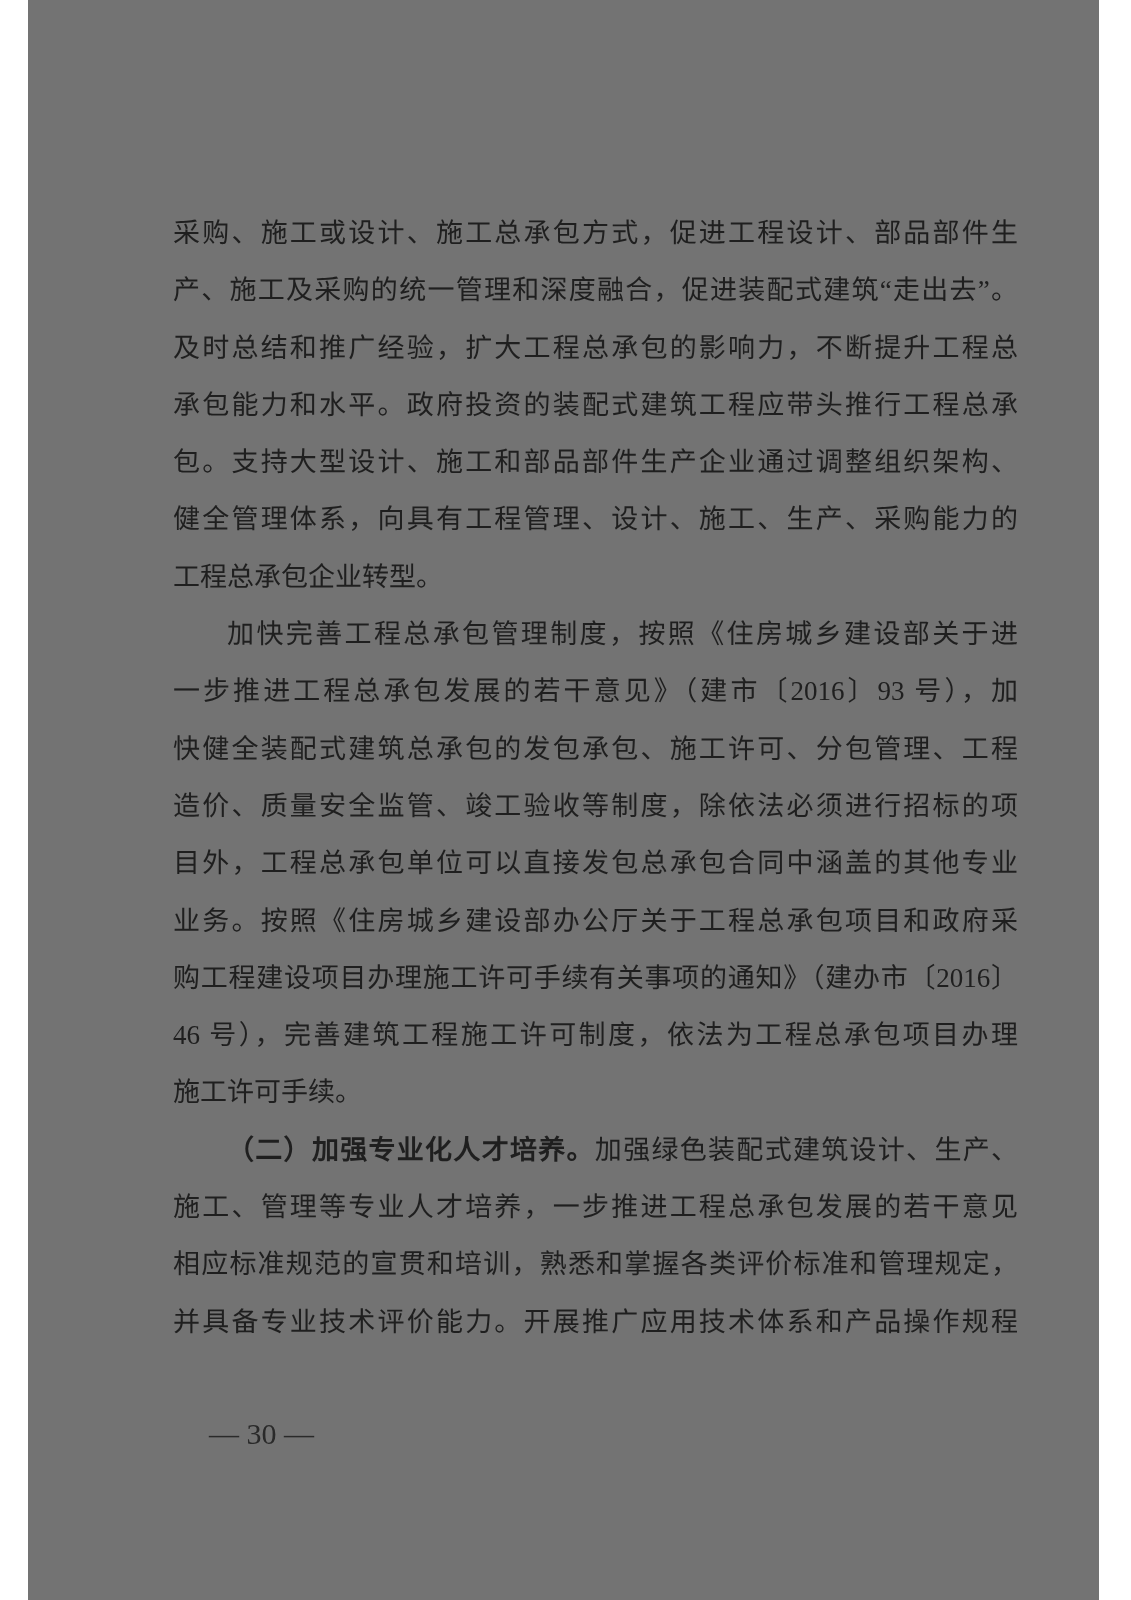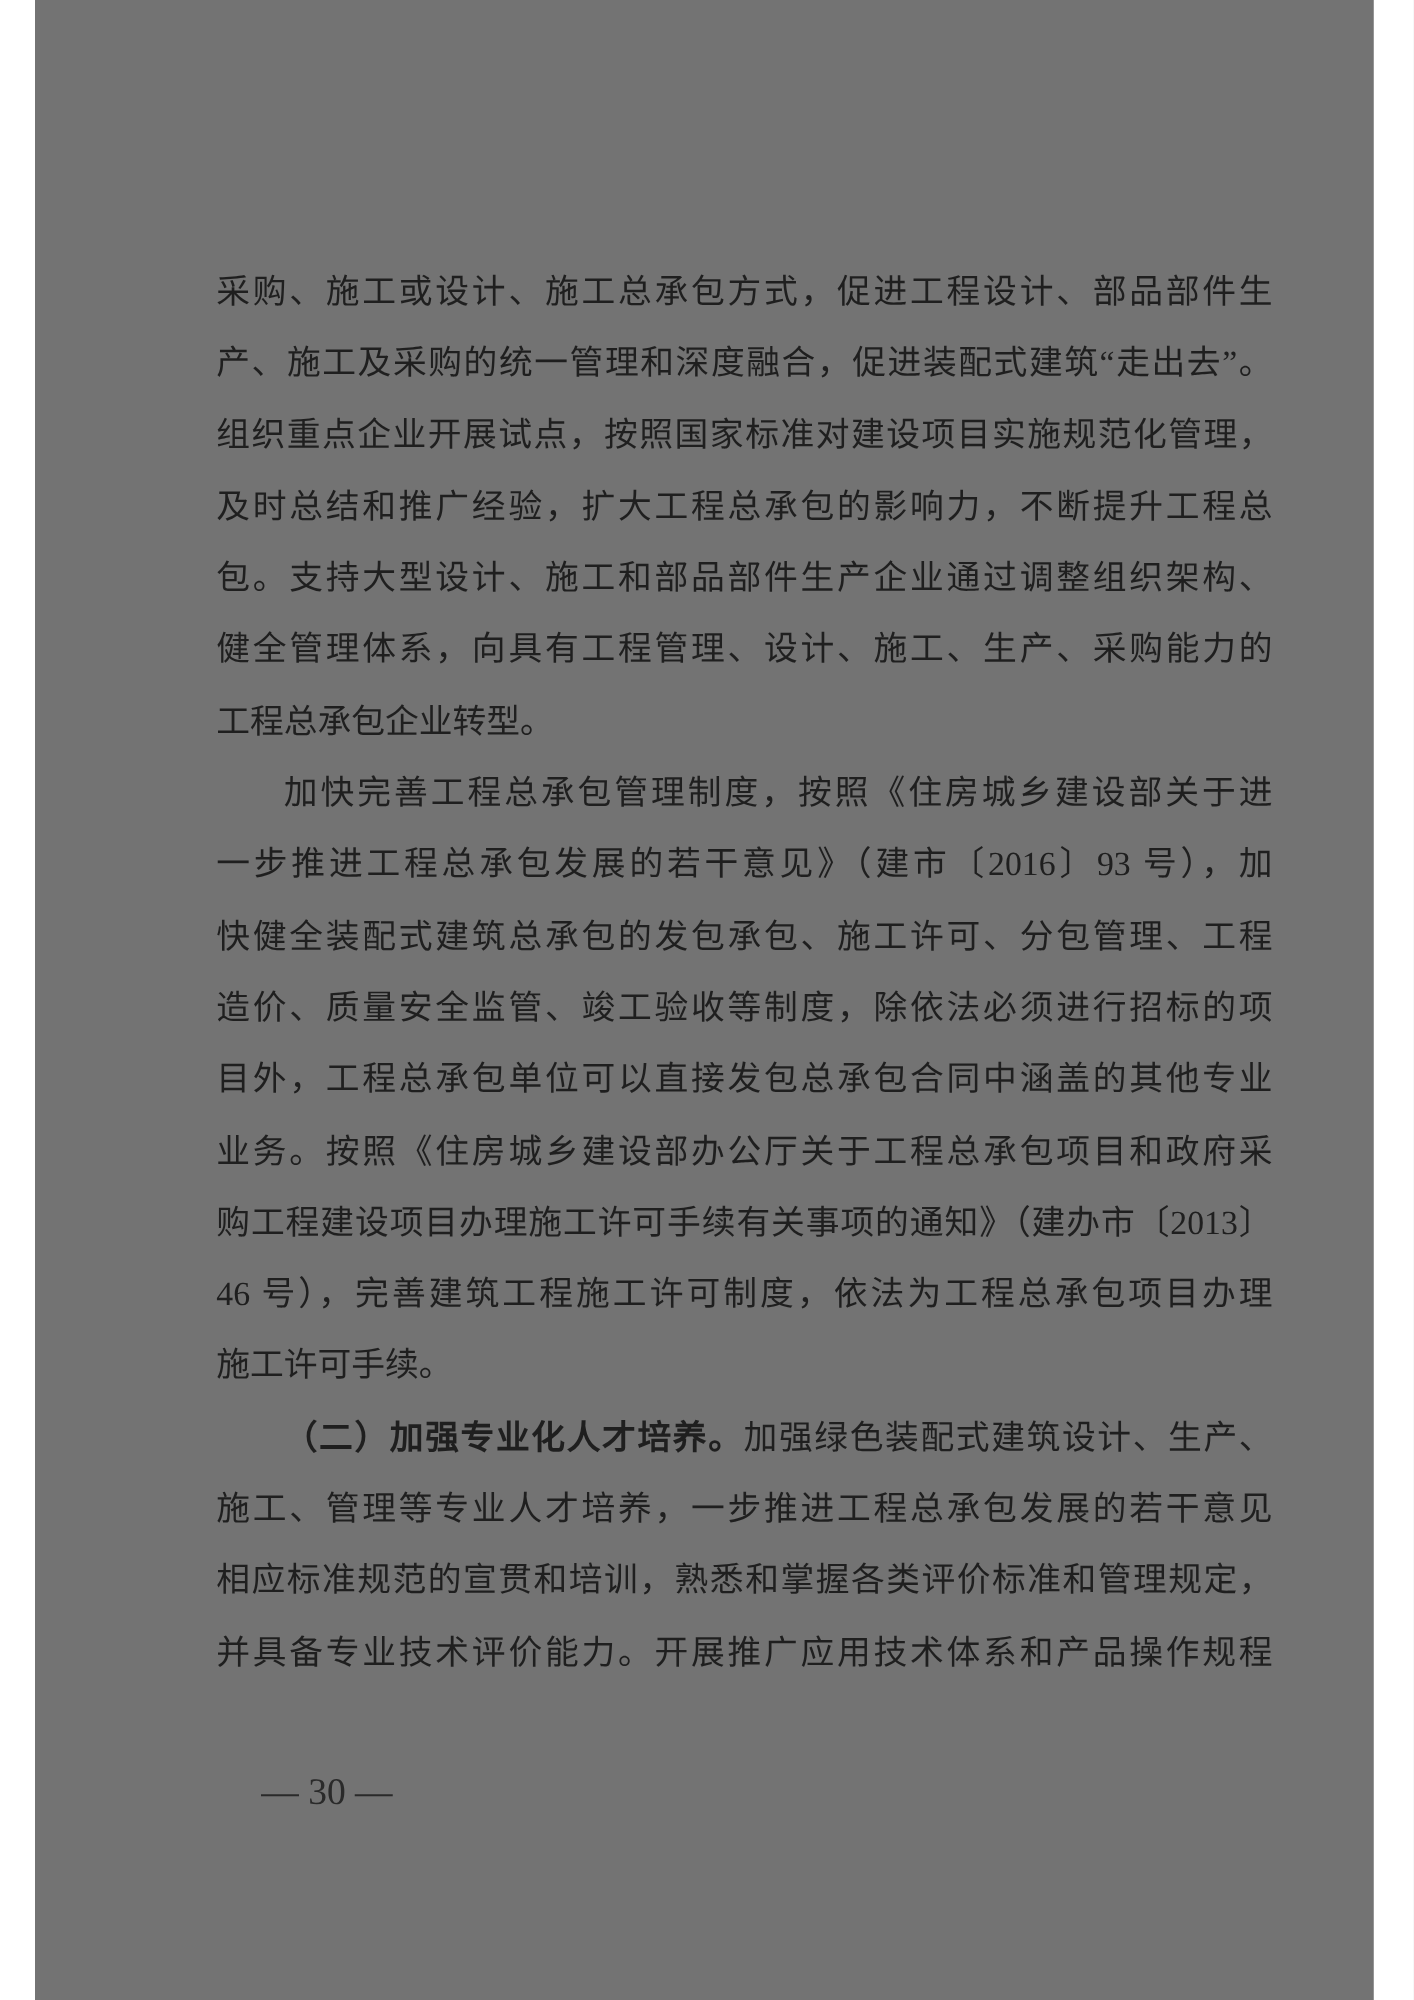--- a/index.html
+++ b/index.html
@@ -50,32 +50,32 @@
     color: #2a2a2a;
   }
 </style>
 </head>
 <body>
 
 <div class="page">
   <div class="content">
       <div class="line justify"><span>采购、施工或设计、施工总承包方式，促进工程设计、部品部件生</span></div>
       <div class="line justify"><span>产、施工及采购的统一管理和深度融合，促进装配式建筑“走出去”。</span></div>
-      <div class="line justify"><span>组织重点企业开展试点，按照国家标准对建设项目实施规范化管理，</span></div>
       <div class="line justify"><span>及时总结和推广经验，扩大工程总承包的影响力，不断提升工程总</span></div>
+      <div class="line justify"><span>承包能力和水平。政府投资的装配式建筑工程应带头推行工程总承</span></div>
       <div class="line justify"><span>包。支持大型设计、施工和部品部件生产企业通过调整组织架构、</span></div>
       <div class="line justify"><span>健全管理体系，向具有工程管理、设计、施工、生产、采购能力的</span></div>
       <div class="line"><span>工程总承包企业转型。</span></div>
       <div class="line justify indent"><span>加快完善工程总承包管理制度，按照《住房城乡建设部关于进</span></div>
       <div class="line justify"><span>一步推进工程总承包发展的若干意见》（建市〔2016〕93 号），加</span></div>
       <div class="line justify"><span>快健全装配式建筑总承包的发包承包、施工许可、分包管理、工程</span></div>
       <div class="line justify"><span>造价、质量安全监管、竣工验收等制度，除依法必须进行招标的项</span></div>
       <div class="line justify"><span>目外，工程总承包单位可以直接发包总承包合同中涵盖的其他专业</span></div>
       <div class="line justify"><span>业务。按照《住房城乡建设部办公厅关于工程总承包项目和政府采</span></div>
-      <div class="line justify"><span>购工程建设项目办理施工许可手续有关事项的通知》（建办市〔2013〕</span></div>
+      <div class="line justify"><span>购工程建设项目办理施工许可手续有关事项的通知》（建办市〔2016〕</span></div>
       <div class="line justify"><span>46 号），完善建筑工程施工许可制度，依法为工程总承包项目办理</span></div>
       <div class="line"><span>施工许可手续。</span></div>
       <div class="line justify indent"><span class="bold-head">（二）加强专业化人才培养。</span><span>加强绿色装配式建筑设计、生产、</span></div>
       <div class="line justify"><span>施工、管理等专业人才培养，一步推进工程总承包发展的若干意见</span></div>
       <div class="line justify"><span>相应标准规范的宣贯和培训，熟悉和掌握各类评价标准和管理规定，</span></div>
       <div class="line justify"><span>并具备专业技术评价能力。开展推广应用技术体系和产品操作规程</span></div>
     </div>
   <div class="footer">
     <span>— 30 —</span>
   </div>

